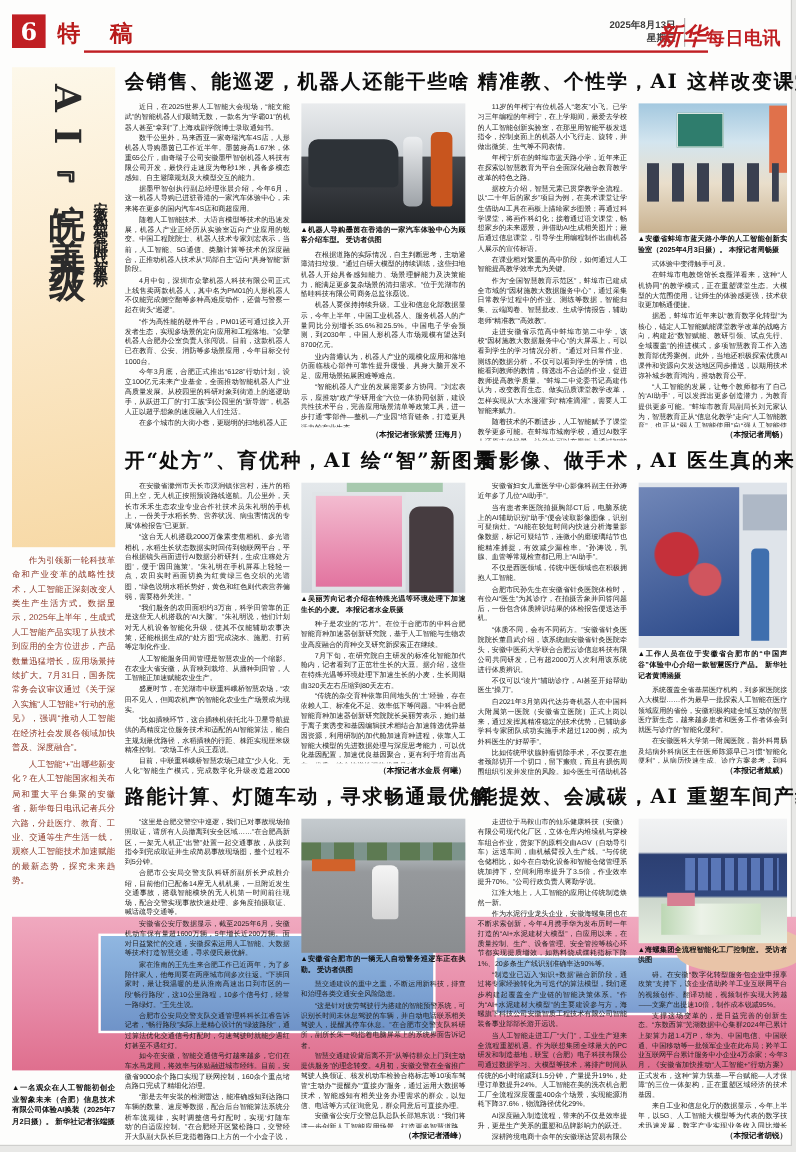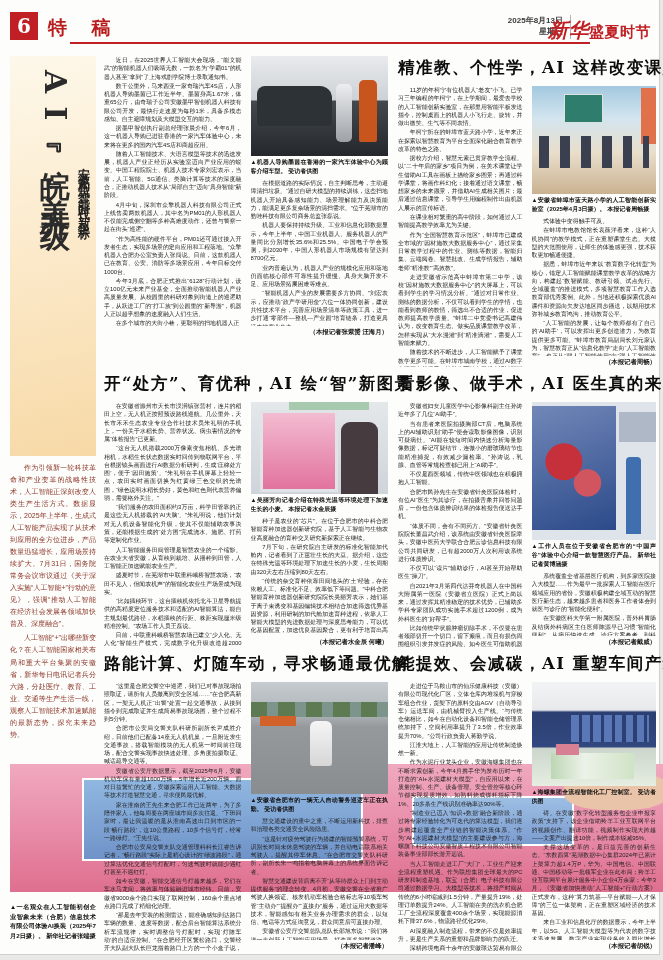--- a/index.html
+++ b/index.html
@@ -105,39 +105,40 @@
 
   <div class="hdr">
     <div class="pgnum">6</div>
     <div class="section">特 稿</div>
     <div class="redline"></div>
     <div class="dateblock">
       <div>2025年8月13日</div>
       <div>星期三</div>
     </div>
     <div class="datesep"></div>
-    <div class="masthead"><span class="script">新华</span><span>盛夏时节</span></div>
+    <div class="masthead"><span class="script">新华</span><span>每日电讯</span></div>
   </div>
 
   <div class="side-title">
     <div class="vtitle">AI『皖』美升级</div>
     <div class="vsub">安徽构筑智能时代新坐标</div>
   </div>
   <div class="side-intro">
       <p>作为引领新一轮科技革命和产业变革的战略性技术，人工智能正深刻改变人类生产生活方式。数据显示，2025年上半年，生成式人工智能产品实现了从技术到应用的全方位进步，产品数量迅猛增长，应用场景持续扩大。7月31日，国务院常务会议审议通过《关于深入实施“人工智能+”行动的意见》，强调“推动人工智能在经济社会发展各领域加快普及、深度融合”。</p>
       <p>人工智能“+”出哪些新变化？在人工智能国家相关布局和重大平台集聚的安徽省，新华每日电讯记者兵分六路，分赴医疗、教育、工业、交通等生产生活一线，观察人工智能技术加速赋能的最新态势，探究未来趋势。</p>
     </div>
   <div class="photo ph-side side-photo">
       <i class="s1"></i>
       <i class="s2"></i>
       <i class="s3"></i>
     </div>
   <p class="side-cap"><span>▲一名观众在人工智能初创企业智象未来（合肥）信息技术有限公司体验AI换装（2025年7月2日摄）。</span> <span class="credit">新华社记者张端摄</span></p>
 
   <section class="art a1">
+    <h2>会销售、能巡逻，机器人还能干些啥</h2>
     <div class="cols">
       <div class="col">
           <div class="coltext">
             <p>近日，在2025世界人工智能大会现场，“能文能武”的智能机器人们吸睛无数，一款名为“学霸01”的机器人甚至“拿到”了上海戏剧学院博士录取通知书。</p>
             <p>数千公里外，马来西亚一家奇瑞汽车4S店，人形机器人导购墨茵已工作近半年。墨茵身高1.67米，体重65公斤，由奇瑞子公司安徽墨甲智创机器人科技有限公司开发，最快行走速度为每秒1米，具备多模态感知、自主避障规划及大模型交互的能力。</p>
             <p>据墨甲智创执行副总经理张晨介绍，今年6月，这一机器人导购已进驻香港的一家汽车体验中心，未来将在更多的国内汽车4S店和商超应用。</p>
             <p>随着人工智能技术、大语言模型等技术的迅速发展，机器人产业正经历从实验室迈向产业应用的蜕变。中国工程院院士、机器人技术专家刘宏表示，当前，人工智能、5G通信、类脑计算等技术的深度融合，正推动机器人技术从“局部自主”迈向“具身智能”新阶段。</p>
             <p>4月中旬，深圳市众擎机器人科技有限公司正式上线售卖两款机器人，其中名为PM01的人形机器人不仅能完成侧空翻等多种高难度动作，还曾与警察一起在街头“巡逻”。</p>
             <p>“作为高性能的硬件平台，PM01还可通过接入开发者生态，实现多场景的定向应用和工程落地。”众擎机器人合肥办公室负责人张闯说。目前，这款机器人已在教育、公安、消防等多场景应用，今年目标交付1000台。</p>
             <p>今年3月底，合肥正式推出“6128”行动计划，设立100亿元未来产业基金，全面推动智能机器人产业高质量发展。从校园里的科研对象到街道上的巡逻助手，从跃进工厂的“打工族”到公园里的“新导游”，机器人正以超乎想象的速度融入人们生活。</p>

